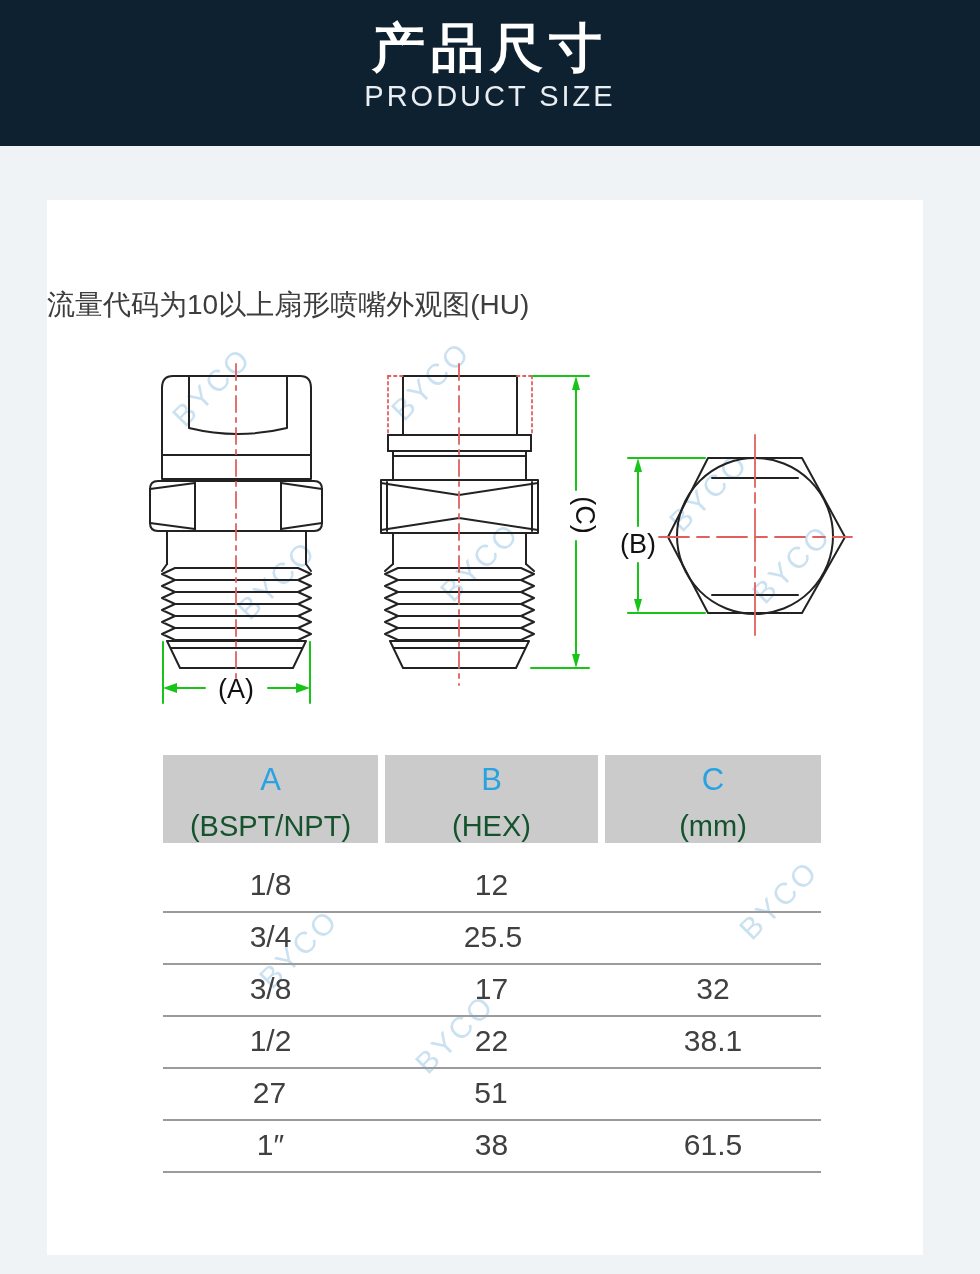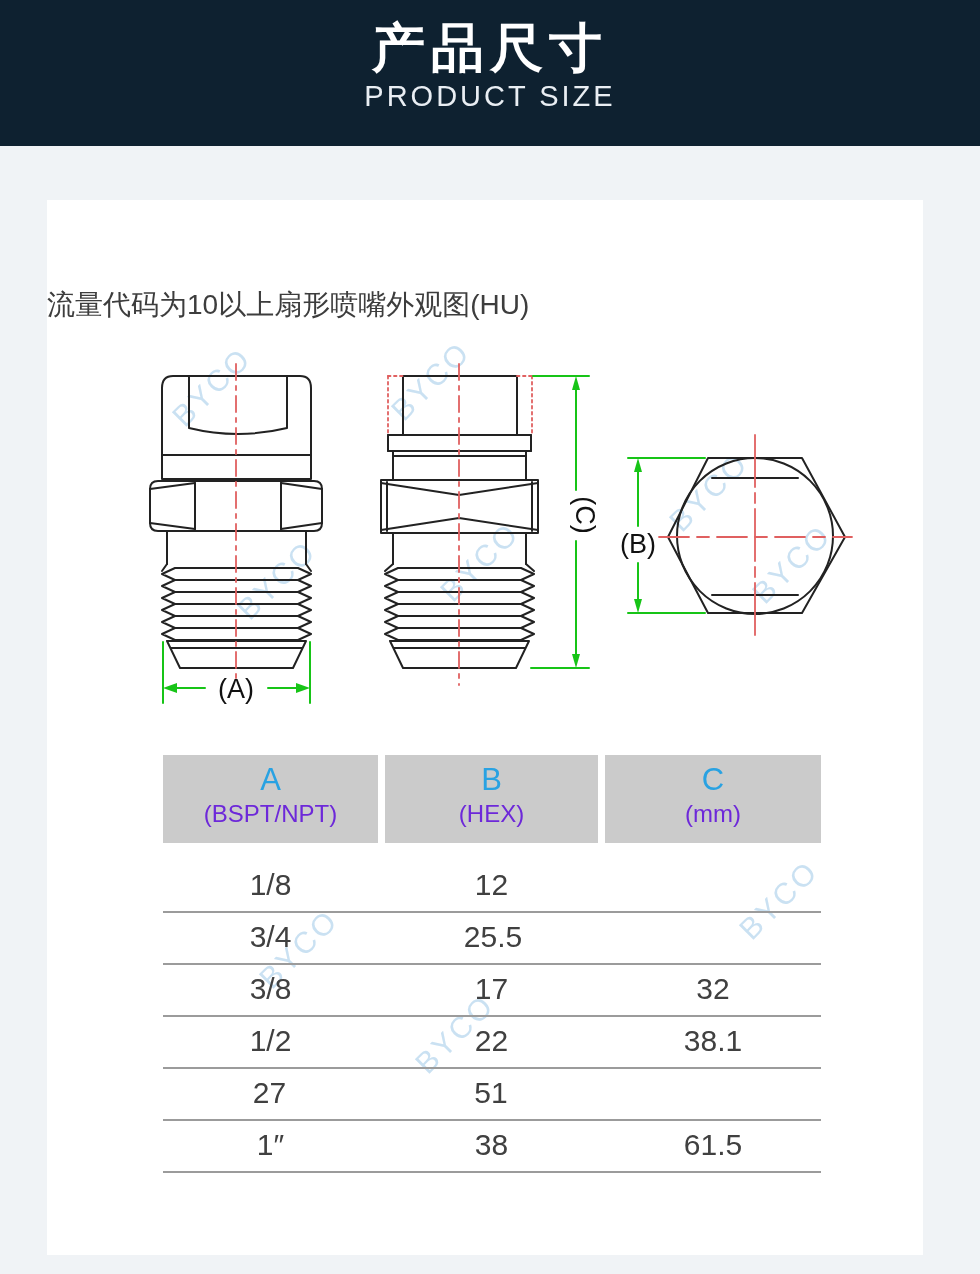--- a/index.html
+++ b/index.html
@@ -40,21 +40,21 @@
   
   .size-table{position:absolute;left:116px;top:555px;width:658px;z-index:2;}
   .thead{display:flex;}
   .th{
     background:#cbcbcb;height:88px;text-align:center;
   }
   .th-a{width:215px;margin-right:7px;}
   .th-b{width:213px;margin-right:7px;}
   .th-c{width:216px;}
   .th .letter{display:block;margin-top:7px;font-size:31px;color:#29a2e2;}
-  .th .unit{display:block;margin-top:2px;font-size:24px;color:#6d28d9;}
+  .th .unit{display:block;margin-top:12px;font-size:29px;color:#14532d;}
   .tbody{margin-top:18px;}
   .tr{
     display:flex;height:50px;border-bottom:2px solid #9b9b9b;
     font-size:30px;color:#404040;line-height:48px;
   }
   .td{text-align:center;}
   .td-a{width:215px;margin-right:7px;}
   .td-b{width:213px;margin-right:7px;text-align:center;}
   .td-c{width:216px;}
 </style>

